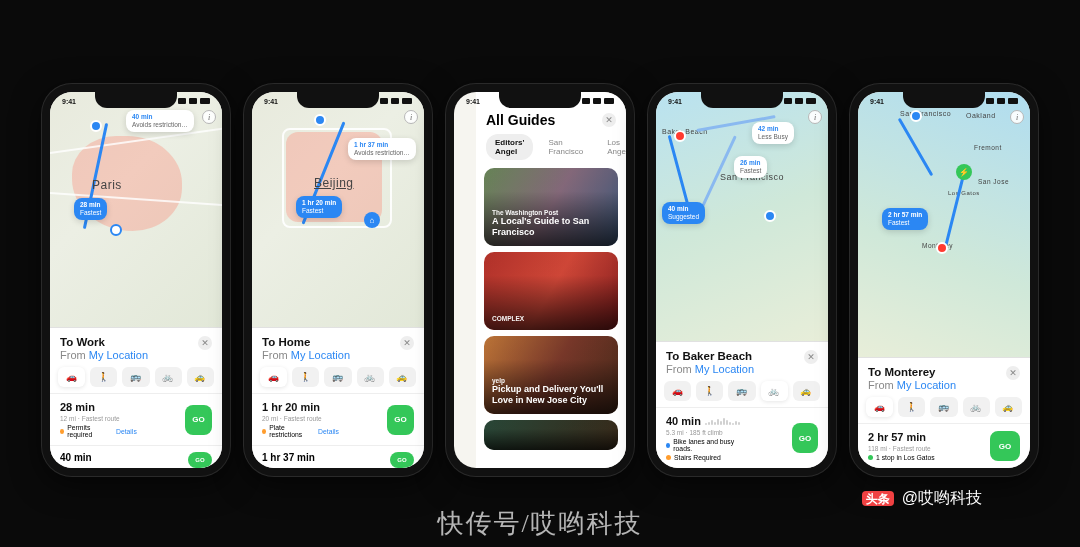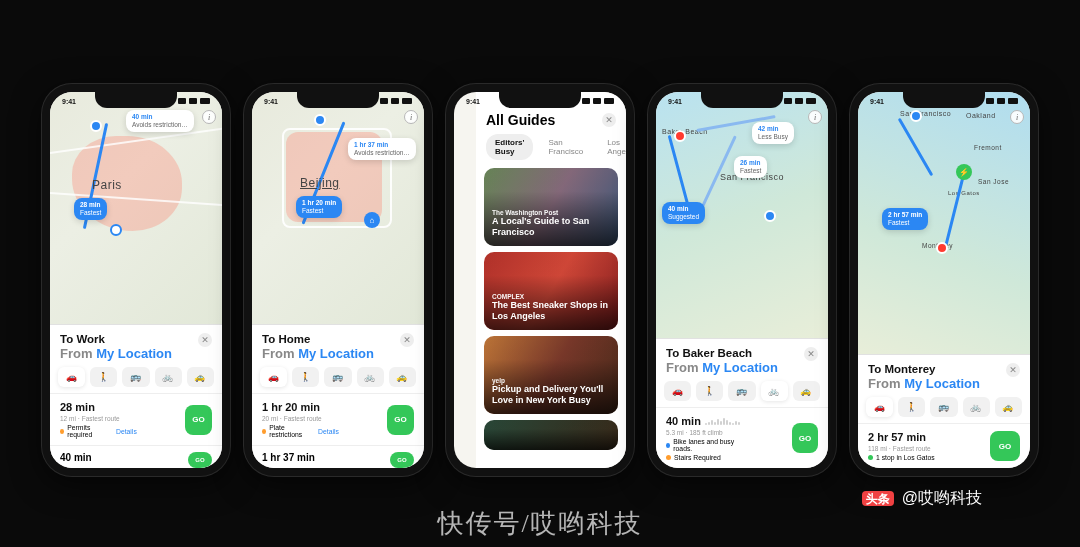--- a/index.html
+++ b/index.html
@@ -89,21 +89,21 @@
   }
   
   .sheet {
     background: #fff; border-top: 1px solid #e1e1e1;
     display: flex; flex-direction: column; font-size: 9px;
   }
   .sheet-header {
     padding: 8px 10px 6px; display: flex; justify-content: space-between; align-items: flex-start;
   }
   .sheet-header .dest { font-size: 11.5px; font-weight: 600; color: #111; }
-  .sheet-header .from { font-size: 13px; color: #888; margin-top: 1px; font-weight: bold; }
+  .sheet-header .from { font-size: 11px; color: #888; margin-top: 1px; }
   .sheet-header .from .link { color: #2b87f3; }
   .close-btn {
     width: 14px; height: 14px; background: #eee; border-radius: 50%;
     display: flex; align-items: center; justify-content: center;
     font-size: 9px; color: #888;
   }
   .mode-row {
     display: flex; gap: 5px; padding: 0 8px 6px;
   }
   .mode-btn {
@@ -264,21 +264,21 @@
         <span class="right">
             <span class="signal"></span>
             <span class="wifi"></span>
             <span class="battery"></span>
           </span>
       </div>
       <div class="map">
         <div class="zone" style="left:34px;top:40px;width:96px;height:90px;border-radius:12px;"></div>
         <div class="road" style="left:30px;top:36px;width:110px;height:100px;border:2px solid rgba(255,255,255,0.9);background:none;border-radius:8px;"></div>
         <div class="route" style="left:70px;top:26px;width:3px;height:110px;transform:rotate(22deg);"></div>
-        <span class="city-label" style="left:48px;top:84px;text-decoration:underline;">Beijing</span>
+        <span class="city-label" style="left:62px;top:84px;text-decoration:underline;">Beijing</span>
         <div class="pin" style="left:62px;top:22px;"></div>
         <div class="home-pin" style="left:112px;top:120px;">⌂</div>
         <div class="map-info">i</div>
         <div class="callout" style="left:96px;top:46px;">
           <div class="t">1 hr 37 min</div>
           <div class="s">Avoids restriction…</div>
         </div>
         <div class="callout blue" style="left:44px;top:104px;">
           <div class="t">1 hr 20 min</div>
           <div class="s">Fastest</div>
@@ -329,39 +329,38 @@
             <span class="wifi"></span>
             <span class="battery"></span>
           </span>
       </div>
       <div class="guides-screen">
         <div class="guides-header">
           <span class="guides-title">All Guides</span>
           <div class="close-btn">✕</div>
         </div>
         <div class="guides-tabs">
-          <div class="guides-tab active">Editors' Busy</div>
+          <div class="guides-tab active">Editors' Angel</div>
           <div class="guides-tab">San Francisco</div>
           <div class="guides-tab">Los Angel</div>
         </div>
         <div class="guides-list">
           <div class="guide-card gc1">
             <div class="overlay"></div>
             <div class="src">The Washington Post</div>
             <div class="ttl">A Local's Guide to San Francisco</div>
           </div>
           <div class="guide-card gc2">
             <div class="overlay"></div>
             <div class="src">COMPLEX</div>
-            <div class="ttl">The Best Sneaker Shops in Los Angeles</div>
           </div>
           <div class="guide-card gc3">
             <div class="overlay"></div>
             <div class="src">yelp</div>
-            <div class="ttl">Pickup and Delivery You'll Love in New York Busy</div>
+            <div class="ttl">Pickup and Delivery You'll Love in New Jose City</div>
           </div>
           <div class="guide-card gc4" style="height:30px;">
               <div class="overlay"></div>
             </div>
         </div>
       </div>
     </div>
   </div>
 
   <div class="device">

